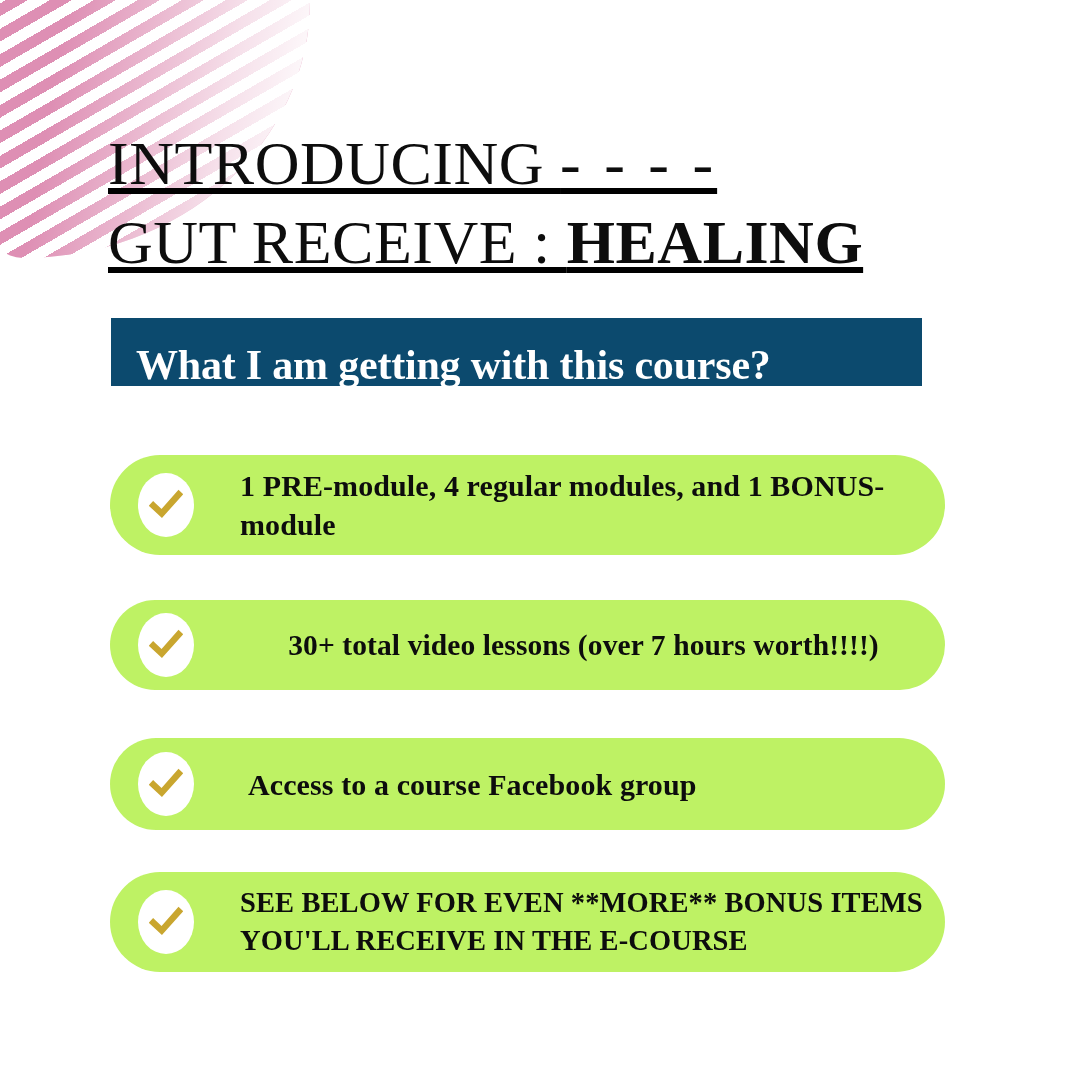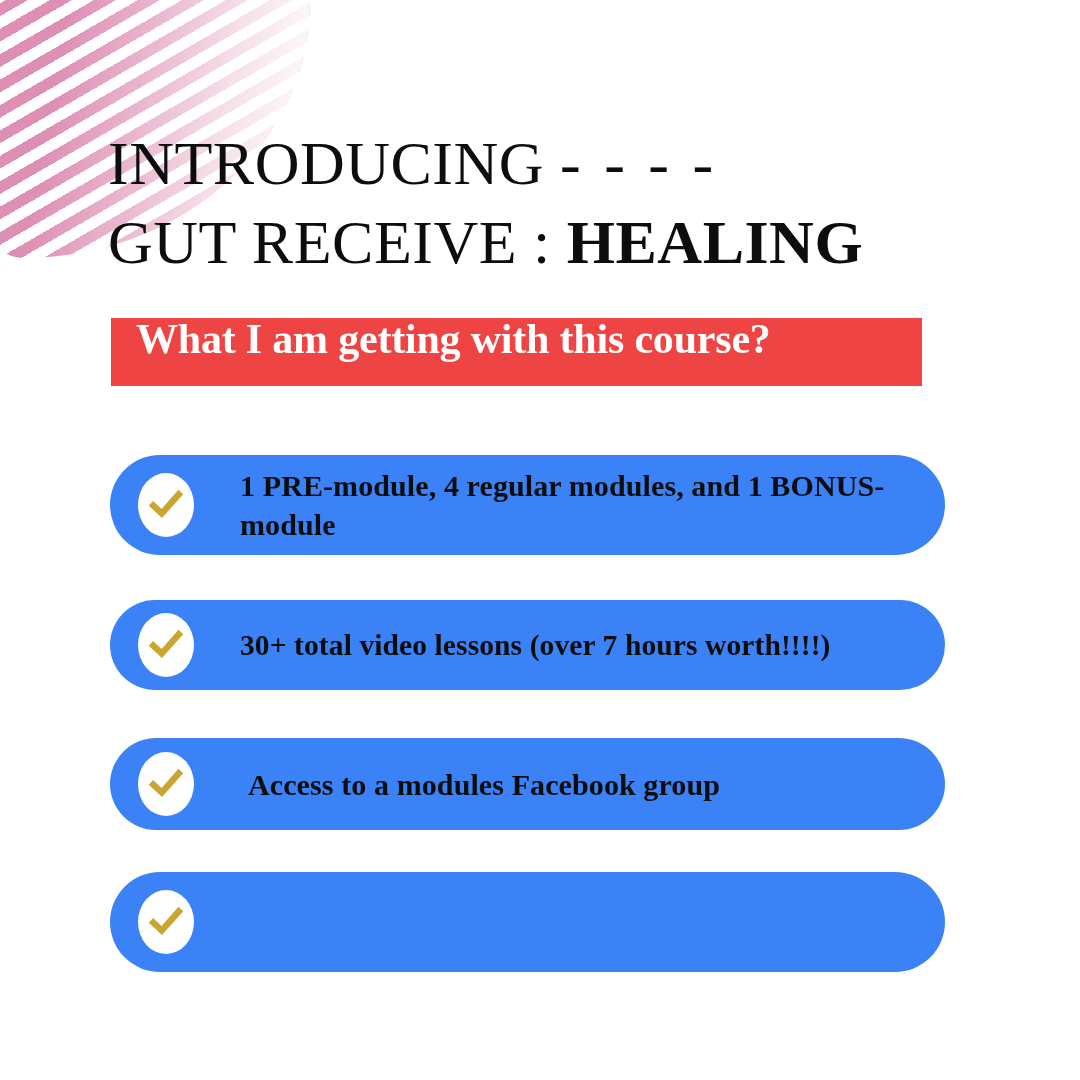--- a/index.html
+++ b/index.html
@@ -60,20 +60,21 @@
         rgba(255,255,255,1) 100%
     );
   }
 
   
   .headline {
     position: absolute;
     left: 108px;
     top: 124px;
     width: 880px;
+    text-decoration: underline;
   }
   .headline-line {
     font-size: 62px;
     line-height: 1.28;
     letter-spacing: 0.5px;
     color: #0d0d0d;
     white-space: nowrap;
   }
   .headline-line .strong {
     font-weight: 700;
@@ -82,40 +83,40 @@
     letter-spacing: 4px;
   }
 
   
   .banner {
     position: absolute;
     left: 111px;
     top: 318px;
     width: 811px;
     height: 68px;
-    background: #ef4444;
+    background: #0c4a6e;
     display: flex;
-    align-items: flex-start;
+    align-items: flex-end;
   }
   .banner-text {
     color: #ffffff;
     font-size: 42px;
     font-weight: 700;
     line-height: 1;
     letter-spacing: -0.2px;
     padding-left: 25px;
     white-space: nowrap;
   }
 
   
   .pill {
     position: absolute;
     left: 110px;
     width: 835px;
-    background: #3b82f6;
+    background: #bef264;
     border-radius: 60px;
     display: flex;
     align-items: center;
   }
   .pill-1 { top: 455px; height: 100px; }
   .pill-2 { top: 600px; height: 90px; }
   .pill-3 { top: 738px; height: 92px; }
   .pill-4 { top: 872px; height: 100px; }
 
   .check-badge {
@@ -139,21 +140,21 @@
   .pill-text {
     flex: 1 1 auto;
     color: #0d0d0d;
     font-size: 30px;
     font-weight: 700;
     line-height: 1.30;
     letter-spacing: 0.1px;
     padding-right: 18px;
   }
   .pill-1 .pill-text { padding-left: 46px; }
-  .pill-2 .pill-text { padding-left: 46px; white-space: nowrap; font-size: 29.5px; }
+  .pill-2 .pill-text { padding-left: 46px; white-space: nowrap; font-size: 29.5px; text-align: center; }
   .pill-3 .pill-text { padding-left: 54px; }
   .pill-4 .pill-text { padding-left: 46px; font-size: 28.5px; line-height: 1.33; }
 </style>
 </head>
 <body>
 
 <div id="poster">
 
   <div class="stripe-blob">
     <div class="bands"></div>
@@ -186,24 +187,25 @@
     </div>
     <div class="pill-text">30+ total video lessons (over 7 hours worth!!!!)</div>
   </div>
 
   <div class="pill pill-3">
     <div class="check-badge">
       <svg viewBox="0 0 32 32" aria-hidden="true">
         <path d="M4 16.5 L12 24 L28 6" fill="none" stroke="#c9a62f" stroke-width="6" stroke-linecap="square" stroke-linejoin="miter"></path>
       </svg>
     </div>
-    <div class="pill-text">Access to a modules Facebook group</div>
+    <div class="pill-text">Access to a course Facebook group</div>
   </div>
 
   <div class="pill pill-4">
     <div class="check-badge">
       <svg viewBox="0 0 32 32" aria-hidden="true">
         <path d="M4 16.5 L12 24 L28 6" fill="none" stroke="#c9a62f" stroke-width="6" stroke-linecap="square" stroke-linejoin="miter"></path>
       </svg>
     </div>
+    <div class="pill-text">SEE BELOW FOR EVEN **MORE** BONUS ITEMS YOU'LL RECEIVE IN THE E-COURSE</div>
   </div>
 
 </div>
 
 </body></html>

